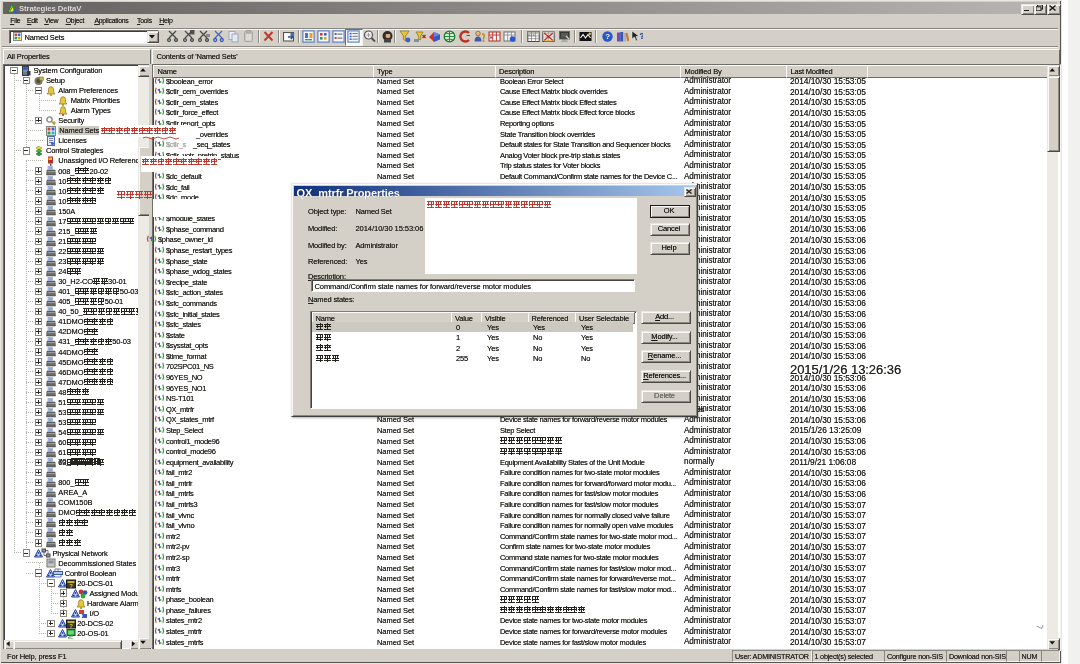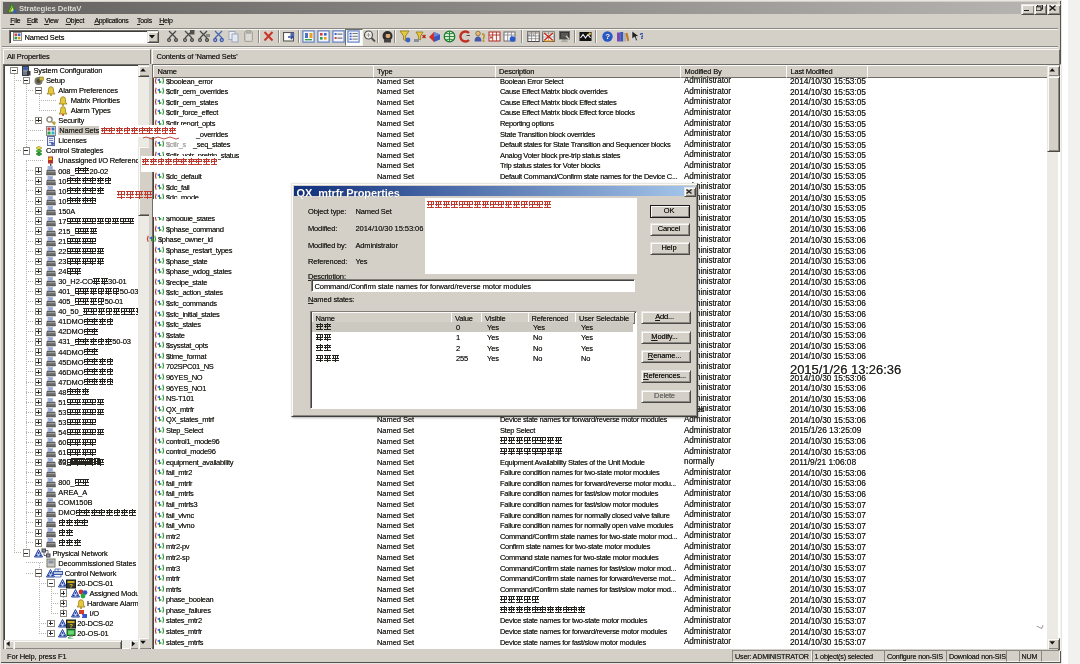--- a/index.html
+++ b/index.html
@@ -794,21 +794,21 @@
 <svg class="ab" style="left:45.8px;top:569.05px" width="9" height="9" viewBox="0 0 9 9">
     <path d="M4.5 0.5 L8.5 8 L0.5 8 Z" fill="#c8d4f0" stroke="#2040a0" stroke-width="1"></path>
     <circle cx="4.5" cy="4" r="0.9" fill="#2040a0"></circle>
     <circle cx="2.8" cy="6.5" r="0.9" fill="#2040a0"></circle>
     <circle cx="6.2" cy="6.5" r="0.9" fill="#2040a0"></circle>
   </svg>
 <svg class="ab" style="left:53.3px;top:568.4499999999999px" width="10" height="10" viewBox="0 0 10 10">
     <rect x="0.5" y="3.5" width="9" height="3" fill="#b8c8e0" stroke="#3a5aa8"></rect>
     <path d="M2 3.5 L2 1 L8 1 M5 3.5 L5 1 M8 6.5 L8 9 L2 9" stroke="#3a5aa8" stroke-width="0.8" fill="none"></path>
   </svg>
-<div class="ab tx" style="left:64.8px;top:568.75px">Control Network</div>
+<div class="ab tx" style="left:64.8px;top:568.75px">Control Boolean</div>
 <div class="ab" style="left:38.7px;top:582.6049999999999px;width:8px;height:1px;background-image:repeating-linear-gradient(90deg,#b4b2ac 0,#b4b2ac 1px,transparent 1px,transparent 2px)"></div>
 <div class="ab" style="left:47.2px;top:579.4049999999999px;width:5.5px;height:5.5px;background:#fff;border:1px solid #8a8880"></div>
 <div class="ab" style="left:48.800000000000004px;top:582.805px;width:4.3px;height:1px;background:#2a2a2a"></div>
 <svg class="ab" style="left:58.2px;top:579.1049999999999px" width="9" height="9" viewBox="0 0 9 9">
     <path d="M4.5 0.5 L8.5 8 L0.5 8 Z" fill="#c8d4f0" stroke="#2040a0" stroke-width="1"></path>
     <circle cx="4.5" cy="4" r="0.9" fill="#2040a0"></circle>
     <circle cx="2.8" cy="6.5" r="0.9" fill="#2040a0"></circle>
     <circle cx="6.2" cy="6.5" r="0.9" fill="#2040a0"></circle>
   </svg>
 <svg class="ab" style="left:65.7px;top:578.5049999999999px" width="10" height="10" viewBox="0 0 10 10">
@@ -1259,21 +1259,21 @@
 <div class="ab tx rn" style="left:500px;top:468.2710000000001px">Failure condition names for two-state motor modules</div>
 <div class="ab tx" style="left:684px;top:467.8710000000001px;font-size:8.2px;letter-spacing:-0.1px">Administrator</div>
 <div class="ab tx" style="left:790px;top:467.7710000000001px;font-size:8.4px;letter-spacing:-0.05px">2014/10/30 15:53:06</div>
 <div class="ab tx rn" style="left:154px;top:478.85400000000004px"><svg width="11" height="8" viewBox="0 0 11 8" style="display:inline-block;vertical-align:-1px;margin-right:1px">
       <path d="M2.2 0.8 Q0.8 3.8 2.2 6.8" stroke="#c03828" stroke-width="1.1" fill="none"></path>
       <path d="M8.8 0.8 Q10.2 3.8 8.8 6.8" stroke="#28972e" stroke-width="1.1" fill="none"></path>
       <path d="M3 3 L6 1.6 L6 4.4 Z" fill="#2858c8"></path>
       <path d="M8 5 L5 3.6 L5 6.4 Z" fill="#28972e"></path>
     </svg>fail_mtrfr</div>
 <div class="ab tx" style="left:377px;top:478.85400000000004px;letter-spacing:-0.05px">Named Set</div>
-<div class="ab tx rn" style="left:500px;top:478.85400000000004px">Failure condition names for forward/reverse motor modu...</div>
+<div class="ab tx rn" style="left:500px;top:478.85400000000004px">Failure condition names for forward/forward motor modu...</div>
 <div class="ab tx" style="left:684px;top:478.45400000000006px;font-size:8.2px;letter-spacing:-0.1px">Administrator</div>
 <div class="ab tx" style="left:790px;top:478.35400000000004px;font-size:8.4px;letter-spacing:-0.05px">2014/10/30 15:53:06</div>
 <div class="ab tx rn" style="left:154px;top:489.437px"><svg width="11" height="8" viewBox="0 0 11 8" style="display:inline-block;vertical-align:-1px;margin-right:1px">
       <path d="M2.2 0.8 Q0.8 3.8 2.2 6.8" stroke="#c03828" stroke-width="1.1" fill="none"></path>
       <path d="M8.8 0.8 Q10.2 3.8 8.8 6.8" stroke="#28972e" stroke-width="1.1" fill="none"></path>
       <path d="M3 3 L6 1.6 L6 4.4 Z" fill="#2858c8"></path>
       <path d="M8 5 L5 3.6 L5 6.4 Z" fill="#28972e"></path>
     </svg>fail_mtrfs</div>
 <div class="ab tx" style="left:377px;top:489.437px;letter-spacing:-0.05px">Named Set</div>
 <div class="ab tx rn" style="left:500px;top:489.437px">Failure condition names for fast/slow motor modules</div>

